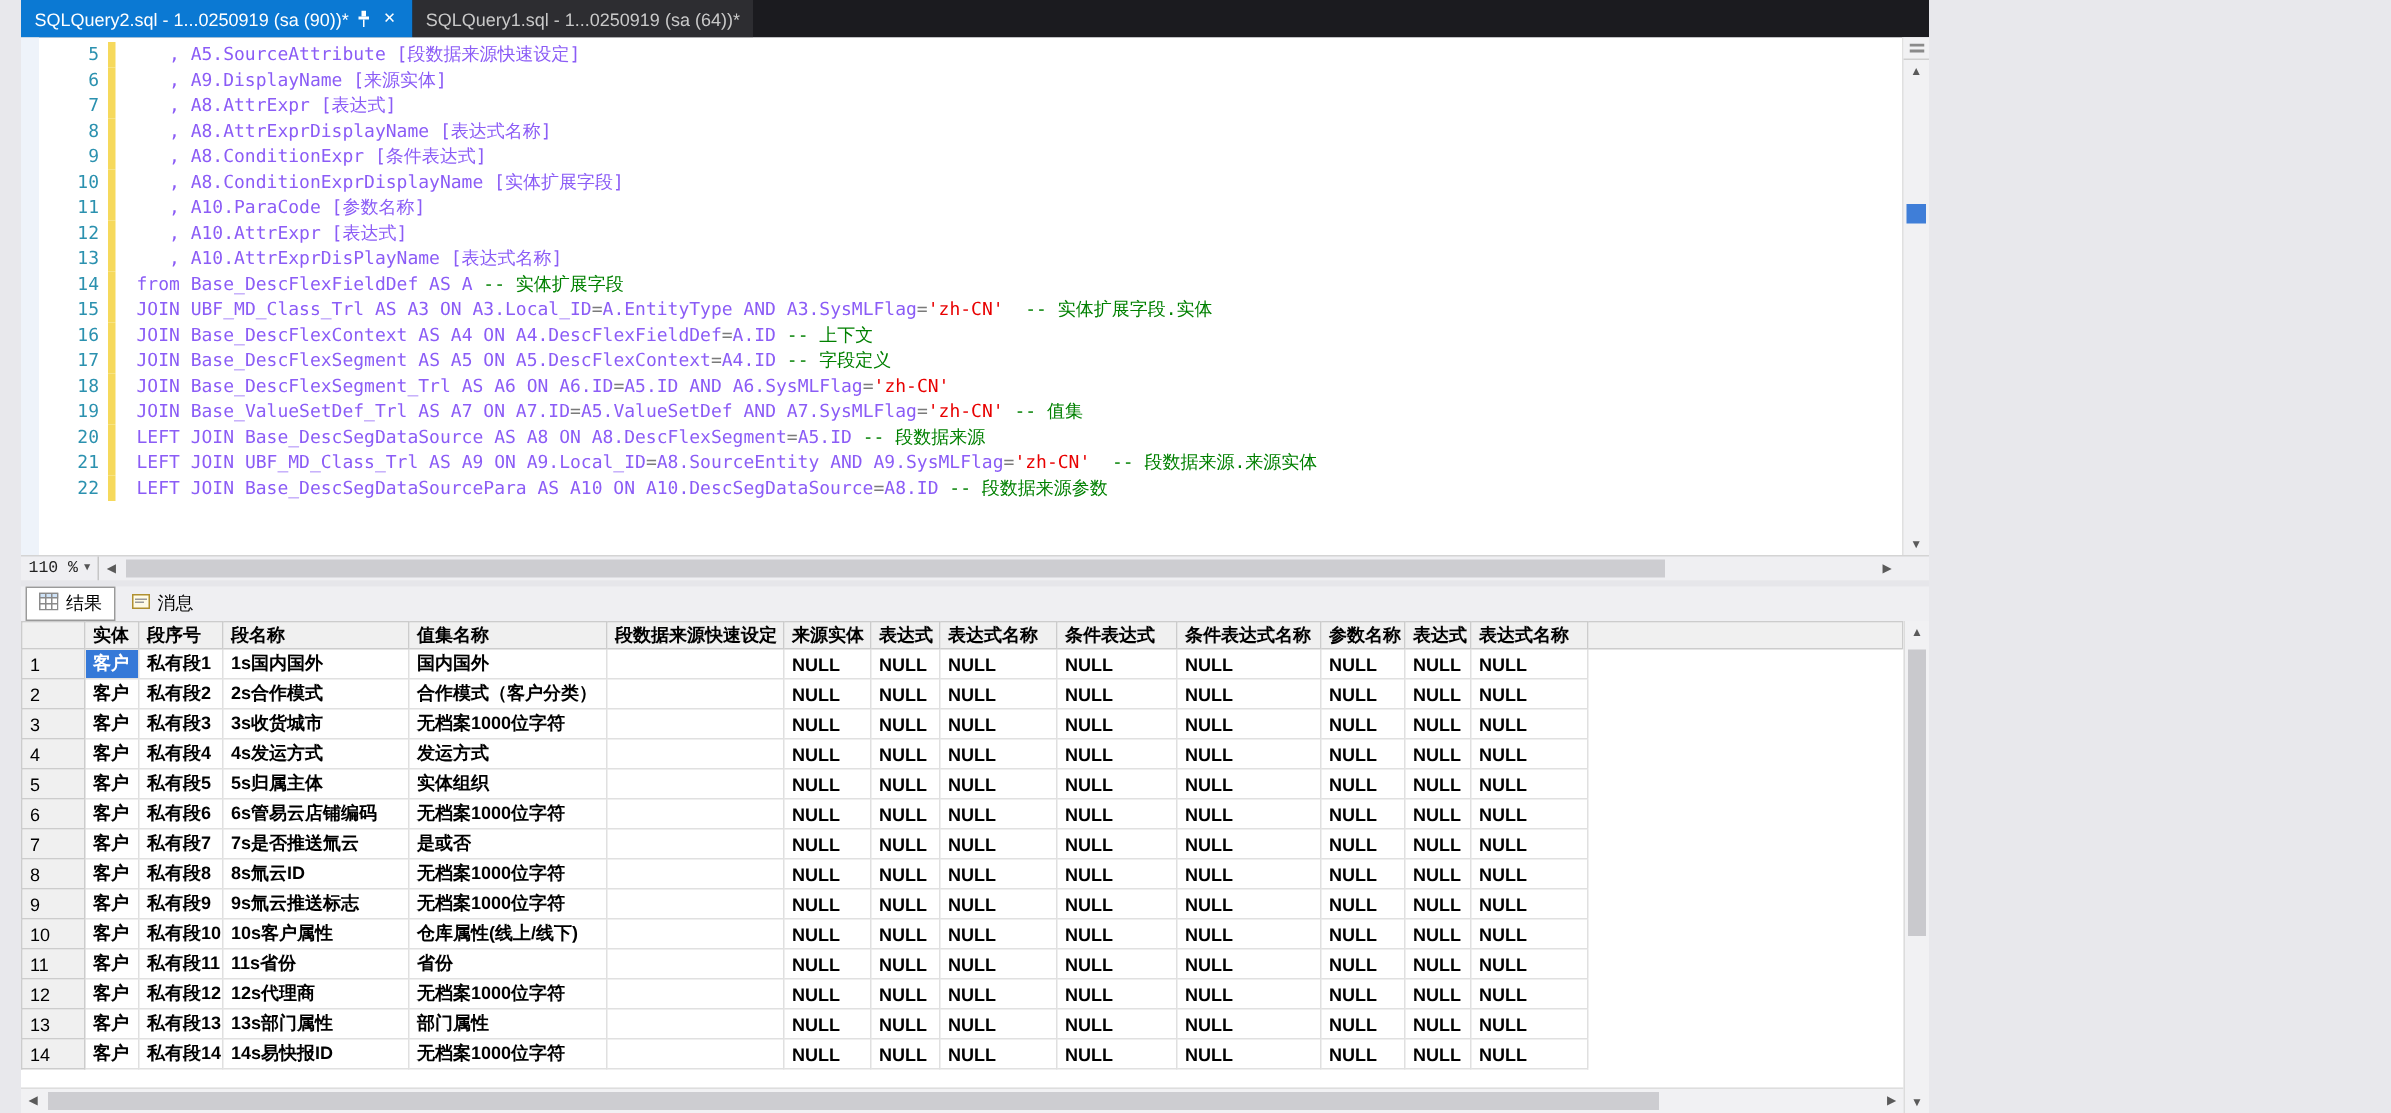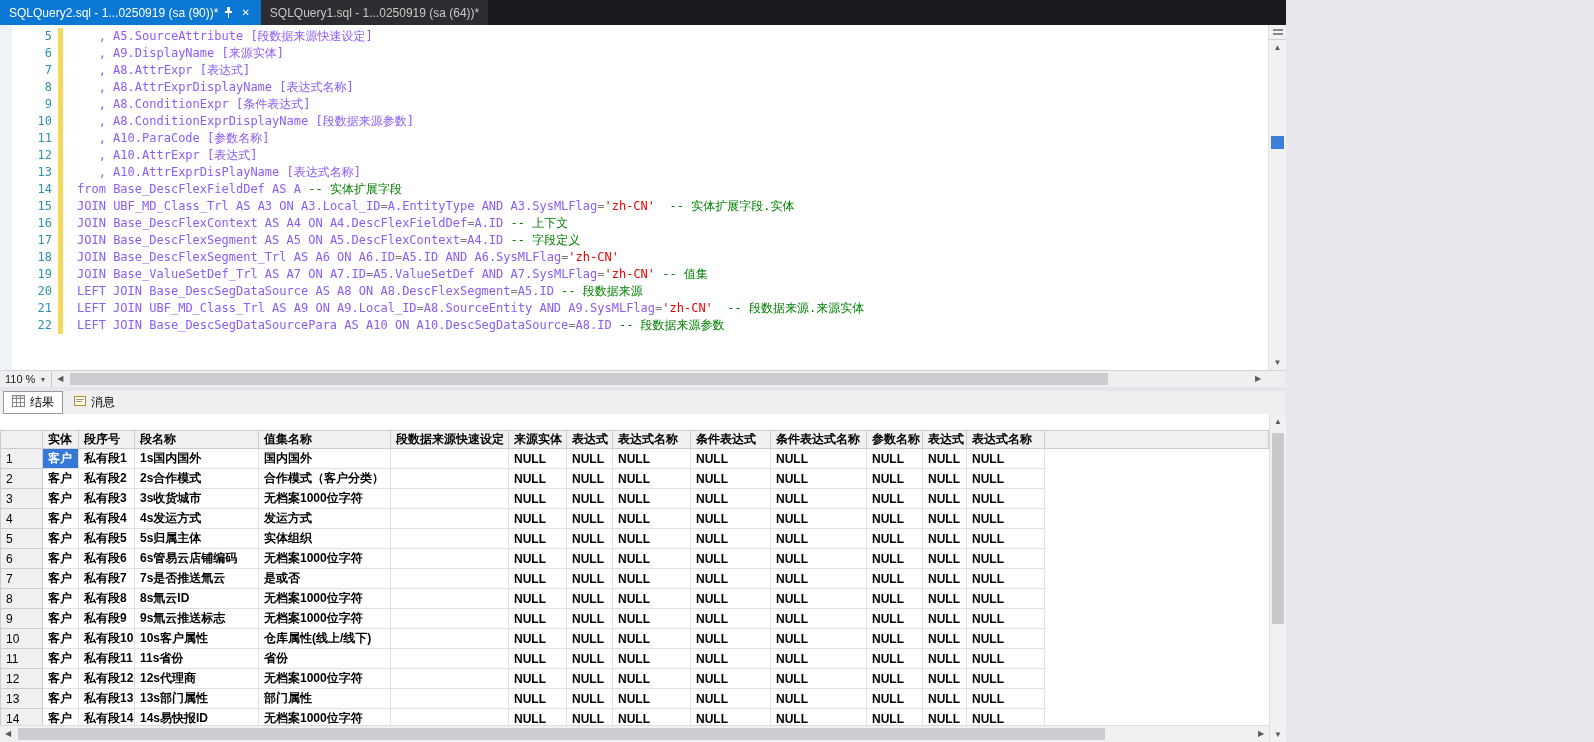--- a/index.html
+++ b/index.html
@@ -1,18 +1,18 @@
 <!DOCTYPE html>
 <html><head>
 <meta charset="utf-8">
 <style>
   * { margin:0; padding:0; box-sizing:border-box; }
   html,body { width:1594px; height:742px; overflow:hidden;
     font-family:"Liberation Sans",sans-serif; background:#e8e8ec; }
-  .app { width:1286px; height:742px; display:flex; flex-direction:column; }
+  .app { width:1286px; height:742px; display:flex; flex-direction:column;padding-left:14px; }
 
   
   .tabbar { flex:0 0 25px; background:#1b1b1f; display:flex; align-items:stretch; }
   .tab { display:flex; align-items:center; gap:6px; padding:0 9px; font-size:12px;
          color:#c9c9c9; cursor:default; white-space:nowrap; }
   .tab.active { background:#0b79d3; color:#fff; }
   .tab.inactive { background:#2d2d31; margin-right:1px; }
   .tab-close { font-size:10px; line-height:10px; padding:1px 2px; }
   .tab-pin { display:flex; align-items:center; }
 
@@ -35,41 +35,41 @@
   .split-btn { height:15px; border-bottom:1px solid #cfcfcf; display:flex;
     align-items:center; justify-content:center; background:#f1f1f3; }
   .sb-arrow { height:15px; line-height:15px; text-align:center; font-size:8px; color:#5a5a5a; }
   .sb-track { flex:1; position:relative; }
   .sb-thumb-blue { position:absolute; left:2px; right:2px; top:27%; height:13px; background:#3f7ed8; }
   .sb-thumb-gray { position:absolute; left:2px; right:2px; top:4px; height:64%; background:#c9c9cd; }
 
   .bottombar { flex:0 0 17px; background:#efeff2; border-top:1px solid #d4d4d4;
     display:flex; align-items:stretch; }
   .zoom { display:flex; align-items:center; gap:4px; padding:0 5px; font-size:11px;
-    border-right:1px solid #c6c6c6; color:#222; }
+    border-right:1px solid #c6c6c6; color:#222;font-family:Liberation Mono, monospace; }
   .zoom .dd { font-size:7px; color:#555; }
   .hscroll { flex:1; display:flex; align-items:stretch; }
   .sb-arrow.h { width:16px; height:auto; line-height:16px; }
   .h-track { flex:1; position:relative; }
   .h-thumb { position:absolute; top:2px; bottom:2px; left:2px; right:12%; background:#cdcdd1; }
   .h-corner { flex:0 0 20px; }
 
   
   .splitter { flex:0 0 4px; background:#e6e6ea; }
   .rtabs { flex:0 0 22px; background:#efeff2; display:flex; align-items:center;
     padding-left:3px; gap:2px; }
   .rtab { display:flex; align-items:center; gap:5px; font-size:12px; padding:2px 8px;
     border:1px solid transparent; color:#000; }
   .rtab.active { background:#fff; border-color:#9a9a9a; }
 
   
   .grid-area { flex:1; display:flex; background:#fff; min-height:0; }
   .grid-main { flex:1; display:flex; flex-direction:column; min-width:0; }
   .grid-body { flex:1; overflow:hidden; background:#fff; }
-  table { border-collapse:collapse; table-layout:fixed; width:100%;margin-top:16px; }
+  table { border-collapse:collapse; table-layout:fixed; width:100%; }
   th { background:#f0f0f0; border:1px solid #cccccc; height:18px; padding:0 5px;
     font-size:12px; font-weight:bold; text-align:left; white-space:nowrap; overflow:hidden; }
   td { border:1px solid #e0e0e0; height:20px; padding:0 5px; font-size:12px;
     font-weight:bold; white-space:nowrap; overflow:hidden; color:#000; }
   td.rownum { background:#f0f0f0; border-color:#cccccc; font-weight:normal; }
   td.sel { background:#3579d8; color:#fff; }
   td.filler { border-color:#fff; }
   .grid-hscroll { flex:0 0 16px; background:#f1f1f3; border-top:1px solid #dddddd;
     display:flex; align-items:stretch; }
   .vscroll.g { border-left:1px solid #dcdcdc; flex-basis:17px; }
@@ -97,21 +97,21 @@
   </div>
 
   <div class="editor-row">
     <div class="indmargin"></div>
     <div class="editor-lines">
         <div class="code-line"><span class="ln">5</span><span class="chg on"></span><span class="code"><span class="tk-p">   , A5.SourceAttribute [段数据来源快速设定]</span></span></div>
         <div class="code-line"><span class="ln">6</span><span class="chg on"></span><span class="code"><span class="tk-p">   , A9.DisplayName [来源实体]</span></span></div>
         <div class="code-line"><span class="ln">7</span><span class="chg on"></span><span class="code"><span class="tk-p">   , A8.AttrExpr [表达式]</span></span></div>
         <div class="code-line"><span class="ln">8</span><span class="chg on"></span><span class="code"><span class="tk-p">   , A8.AttrExprDisplayName [表达式名称]</span></span></div>
         <div class="code-line"><span class="ln">9</span><span class="chg on"></span><span class="code"><span class="tk-p">   , A8.ConditionExpr [条件表达式]</span></span></div>
-        <div class="code-line"><span class="ln">10</span><span class="chg on"></span><span class="code"><span class="tk-p">   , A8.ConditionExprDisplayName [段数据来源参数]</span></span></div>
+        <div class="code-line"><span class="ln">10</span><span class="chg on"></span><span class="code"><span class="tk-p">   , A8.ConditionExprDisplayName [实体扩展字段]</span></span></div>
         <div class="code-line"><span class="ln">11</span><span class="chg on"></span><span class="code"><span class="tk-p">   , A10.ParaCode [参数名称]</span></span></div>
         <div class="code-line"><span class="ln">12</span><span class="chg on"></span><span class="code"><span class="tk-p">   , A10.AttrExpr [表达式]</span></span></div>
         <div class="code-line"><span class="ln">13</span><span class="chg on"></span><span class="code"><span class="tk-p">   , A10.AttrExprDisPlayName [表达式名称]</span></span></div>
         <div class="code-line"><span class="ln">14</span><span class="chg on"></span><span class="code"><span class="tk-k">from</span><span class="tk-p"> Base_DescFlexFieldDef </span><span class="tk-k">AS</span><span class="tk-p"> A </span><span class="tk-c">-- 实体扩展字段</span></span></div>
         <div class="code-line"><span class="ln">15</span><span class="chg on"></span><span class="code"><span class="tk-k">JOIN</span><span class="tk-p"> UBF_MD_Class_Trl </span><span class="tk-k">AS</span><span class="tk-p"> A3 </span><span class="tk-k">ON</span><span class="tk-p"> A3.Local_ID</span><span class="tk-o">=</span><span class="tk-p">A.EntityType </span><span class="tk-k">AND</span><span class="tk-p"> A3.SysMLFlag</span><span class="tk-o">=</span><span class="tk-s">'zh-CN'</span><span class="tk-p">  </span><span class="tk-c">-- 实体扩展字段.实体</span></span></div>
         <div class="code-line"><span class="ln">16</span><span class="chg on"></span><span class="code"><span class="tk-k">JOIN</span><span class="tk-p"> Base_DescFlexContext </span><span class="tk-k">AS</span><span class="tk-p"> A4 </span><span class="tk-k">ON</span><span class="tk-p"> A4.DescFlexFieldDef</span><span class="tk-o">=</span><span class="tk-p">A.ID </span><span class="tk-c">-- 上下文</span></span></div>
         <div class="code-line"><span class="ln">17</span><span class="chg on"></span><span class="code"><span class="tk-k">JOIN</span><span class="tk-p"> Base_DescFlexSegment </span><span class="tk-k">AS</span><span class="tk-p"> A5 </span><span class="tk-k">ON</span><span class="tk-p"> A5.DescFlexContext</span><span class="tk-o">=</span><span class="tk-p">A4.ID </span><span class="tk-c">-- 字段定义</span></span></div>
         <div class="code-line"><span class="ln">18</span><span class="chg on"></span><span class="code"><span class="tk-k">JOIN</span><span class="tk-p"> Base_DescFlexSegment_Trl </span><span class="tk-k">AS</span><span class="tk-p"> A6 </span><span class="tk-k">ON</span><span class="tk-p"> A6.ID</span><span class="tk-o">=</span><span class="tk-p">A5.ID </span><span class="tk-k">AND</span><span class="tk-p"> A6.SysMLFlag</span><span class="tk-o">=</span><span class="tk-s">'zh-CN'</span></span></div>
         <div class="code-line"><span class="ln">19</span><span class="chg on"></span><span class="code"><span class="tk-k">JOIN</span><span class="tk-p"> Base_ValueSetDef_Trl </span><span class="tk-k">AS</span><span class="tk-p"> A7 </span><span class="tk-k">ON</span><span class="tk-p"> A7.ID</span><span class="tk-o">=</span><span class="tk-p">A5.ValueSetDef </span><span class="tk-k">AND</span><span class="tk-p"> A7.SysMLFlag</span><span class="tk-o">=</span><span class="tk-s">'zh-CN'</span><span class="tk-p"> </span><span class="tk-c">-- 值集</span></span></div>
         <div class="code-line"><span class="ln">20</span><span class="chg on"></span><span class="code"><span class="tk-k">LEFT JOIN</span><span class="tk-p"> Base_DescSegDataSource </span><span class="tk-k">AS</span><span class="tk-p"> A8 </span><span class="tk-k">ON</span><span class="tk-p"> A8.DescFlexSegment</span><span class="tk-o">=</span><span class="tk-p">A5.ID </span><span class="tk-c">-- 段数据来源</span></span></div>

